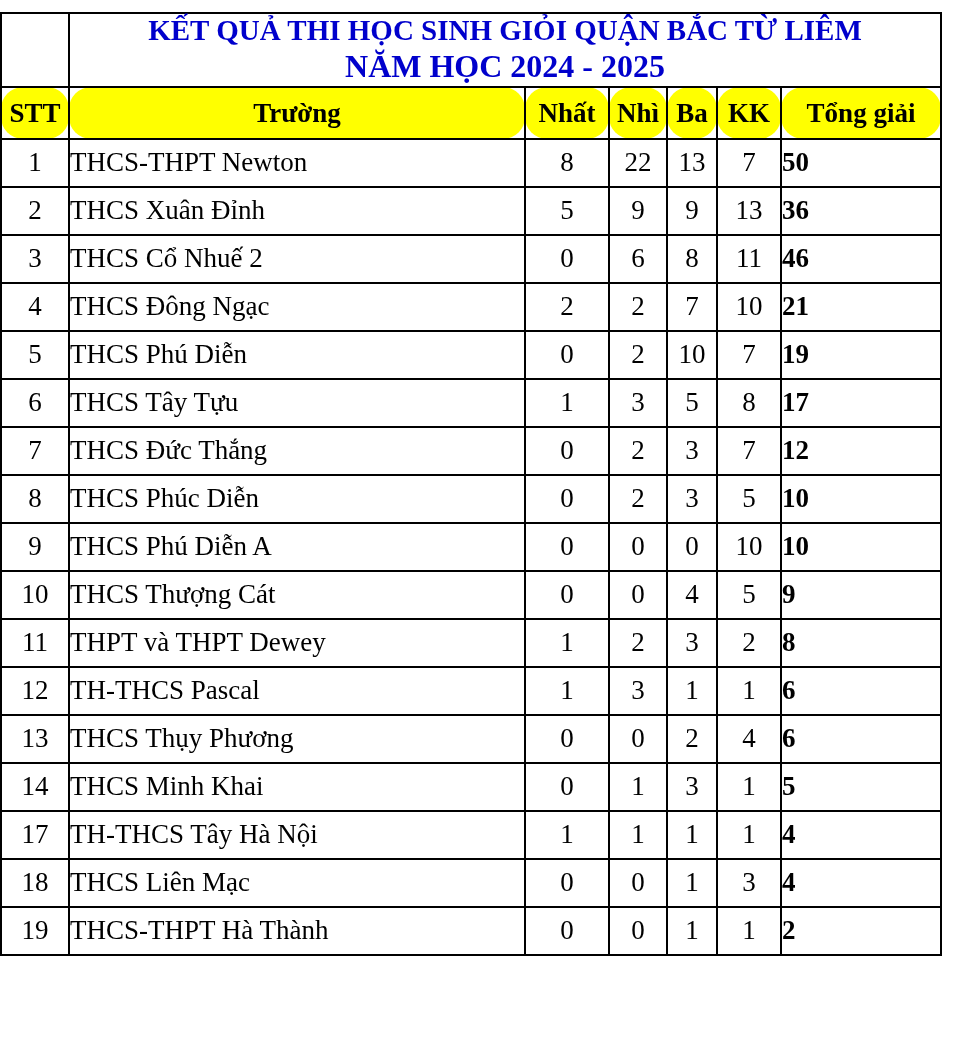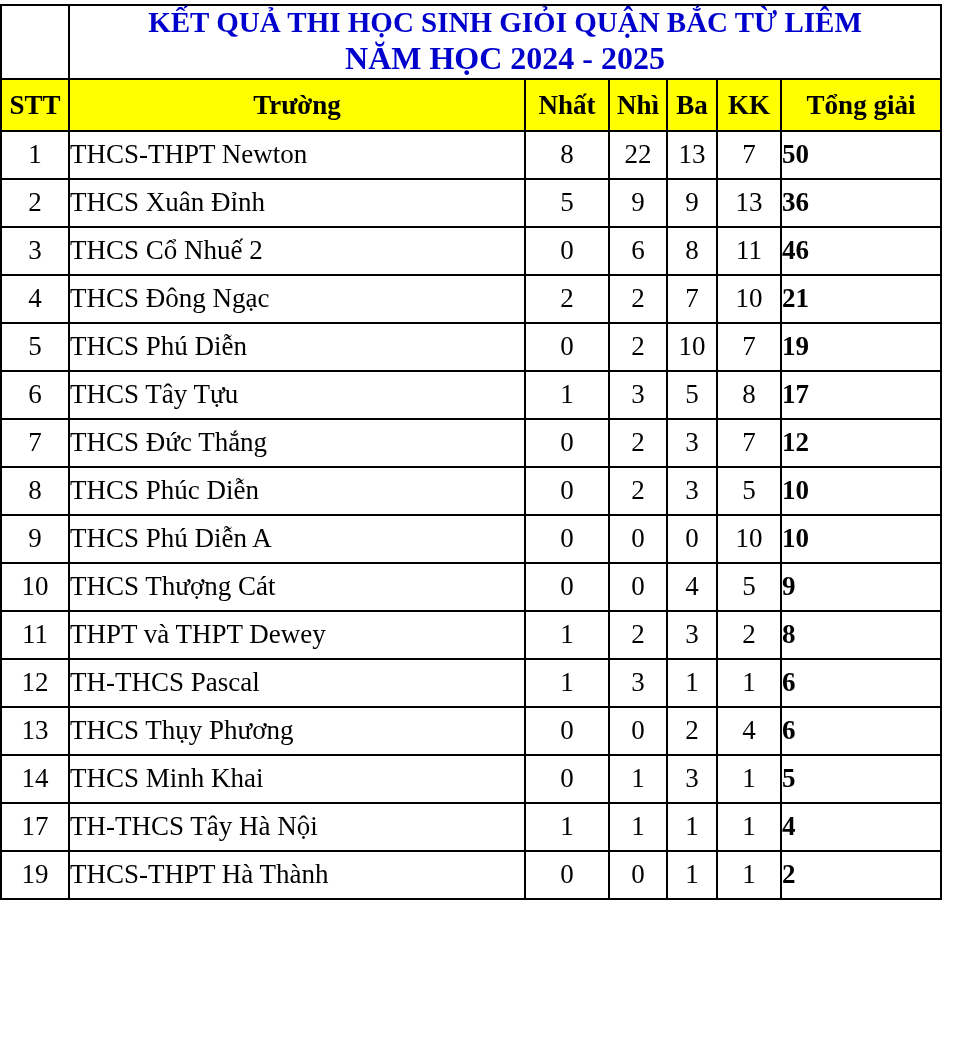--- a/index.html
+++ b/index.html
@@ -17,21 +17,21 @@
   .sheet {
     width: 960px;
     height: 1047px;
     box-sizing: border-box;
     position: relative;
   }
   table.result-table {
     border-collapse: collapse;
     table-layout: fixed;
     width: 940px;
-    margin: 4px 0 0 0;
+    margin: 12px 0 0 0;
     padding-left: 32px;
   }
   table.result-table td, table.result-table th {
     border: 2px solid #000000;
     padding: 0;
     vertical-align: middle;
   }
   
   col.c-stt   { width: 68px; }
   col.c-truong{ width: 456px; }
@@ -76,20 +76,21 @@
 
   
   tr.head-row th {
     background: #ffff00;
     font-weight: bold;
     font-size: 27px;
     text-align: center;
     height: 50px;
     line-height: 1.05;
     white-space: nowrap;
+    border-radius: 22px;
   }
 
   
   tr.data-row td {
     height: 46px;
     font-size: 27px;
   }
   td.stt {
     text-align: center;
   }
@@ -266,20 +267,29 @@
       <tr class="data-row">
         <td class="stt">17</td>
         <td class="truong">TH-THCS Tây Hà Nội</td>
         <td class="num">1</td>
         <td class="num">1</td>
         <td class="num">1</td>
         <td class="num">1</td>
         <td class="total">4</td>
       </tr>
       <tr class="data-row">
+        <td class="stt">18</td>
+        <td class="truong">THCS Liên Mạc</td>
+        <td class="num">0</td>
+        <td class="num">0</td>
+        <td class="num">1</td>
+        <td class="num">3</td>
+        <td class="total">4</td>
+      </tr>
+      <tr class="data-row">
         <td class="stt">19</td>
         <td class="truong">THCS-THPT Hà Thành</td>
         <td class="num">0</td>
         <td class="num">0</td>
         <td class="num">1</td>
         <td class="num">1</td>
         <td class="total">2</td>
       </tr>
     </tbody>
   </table>

